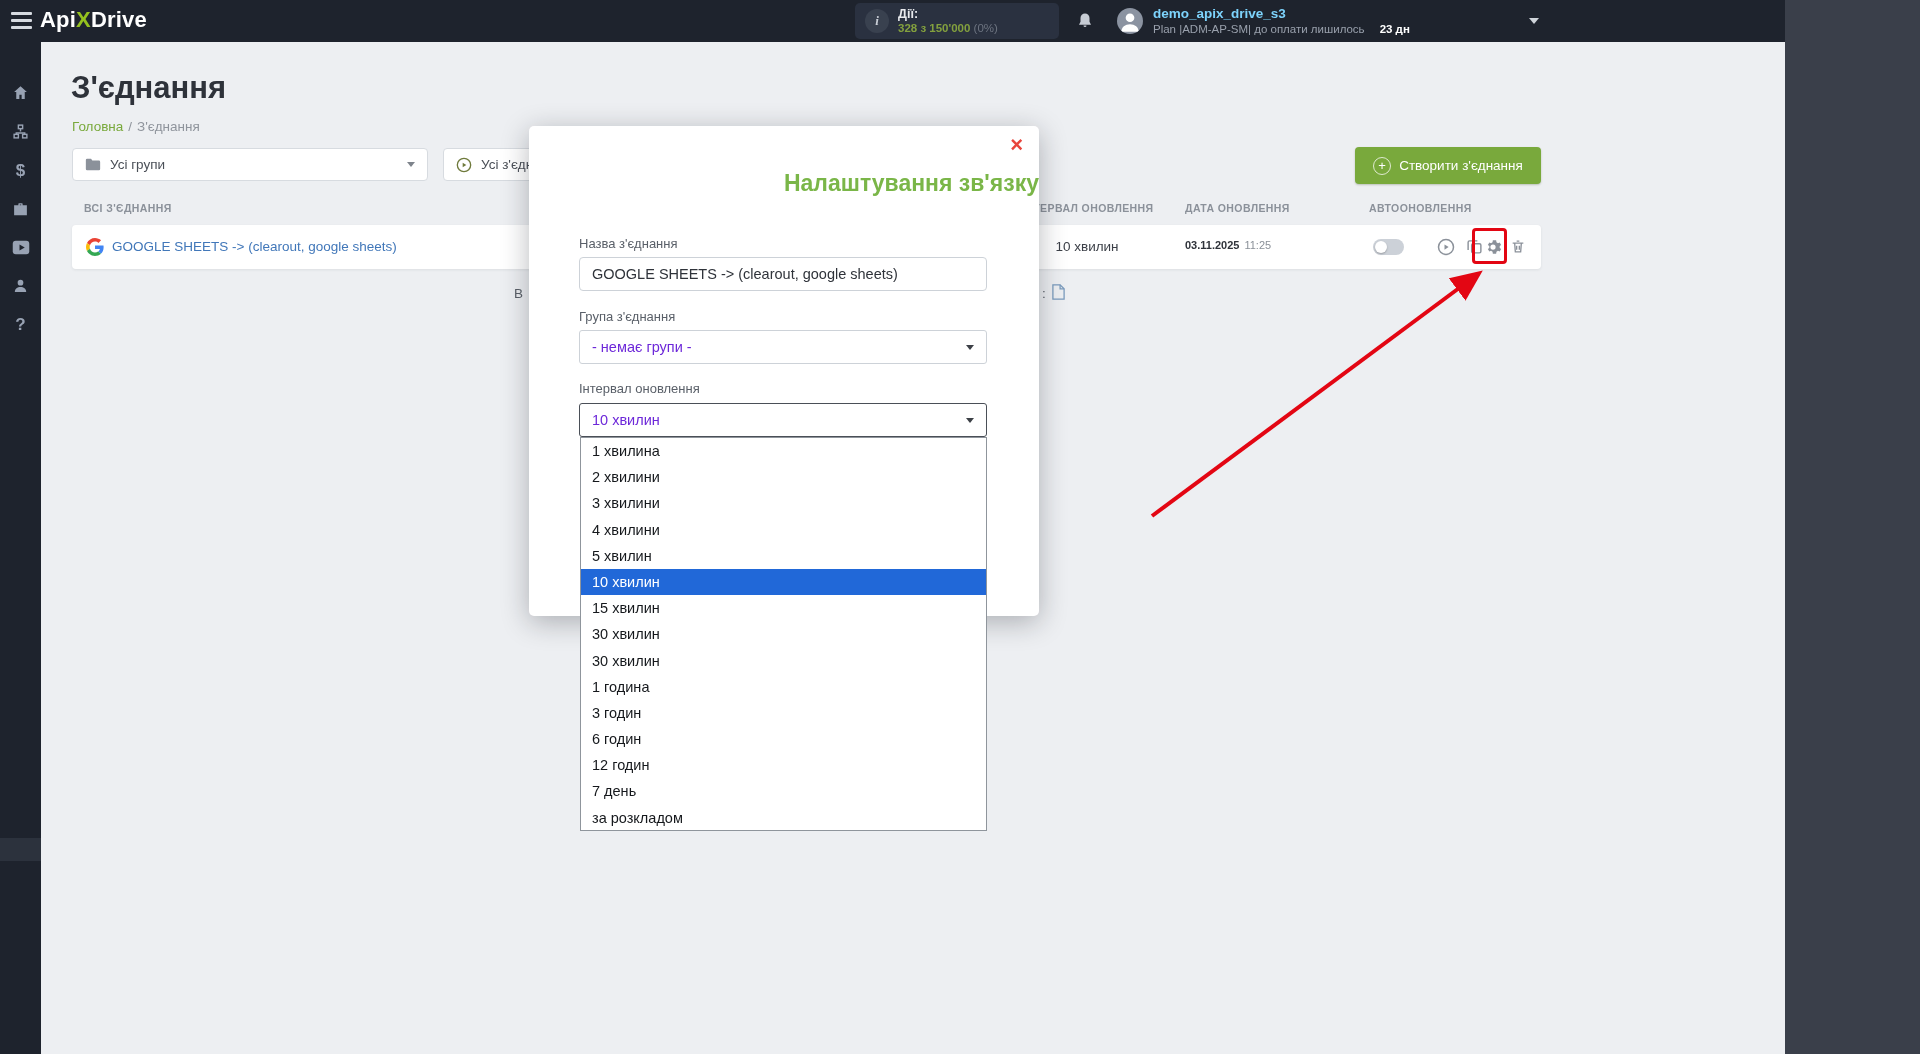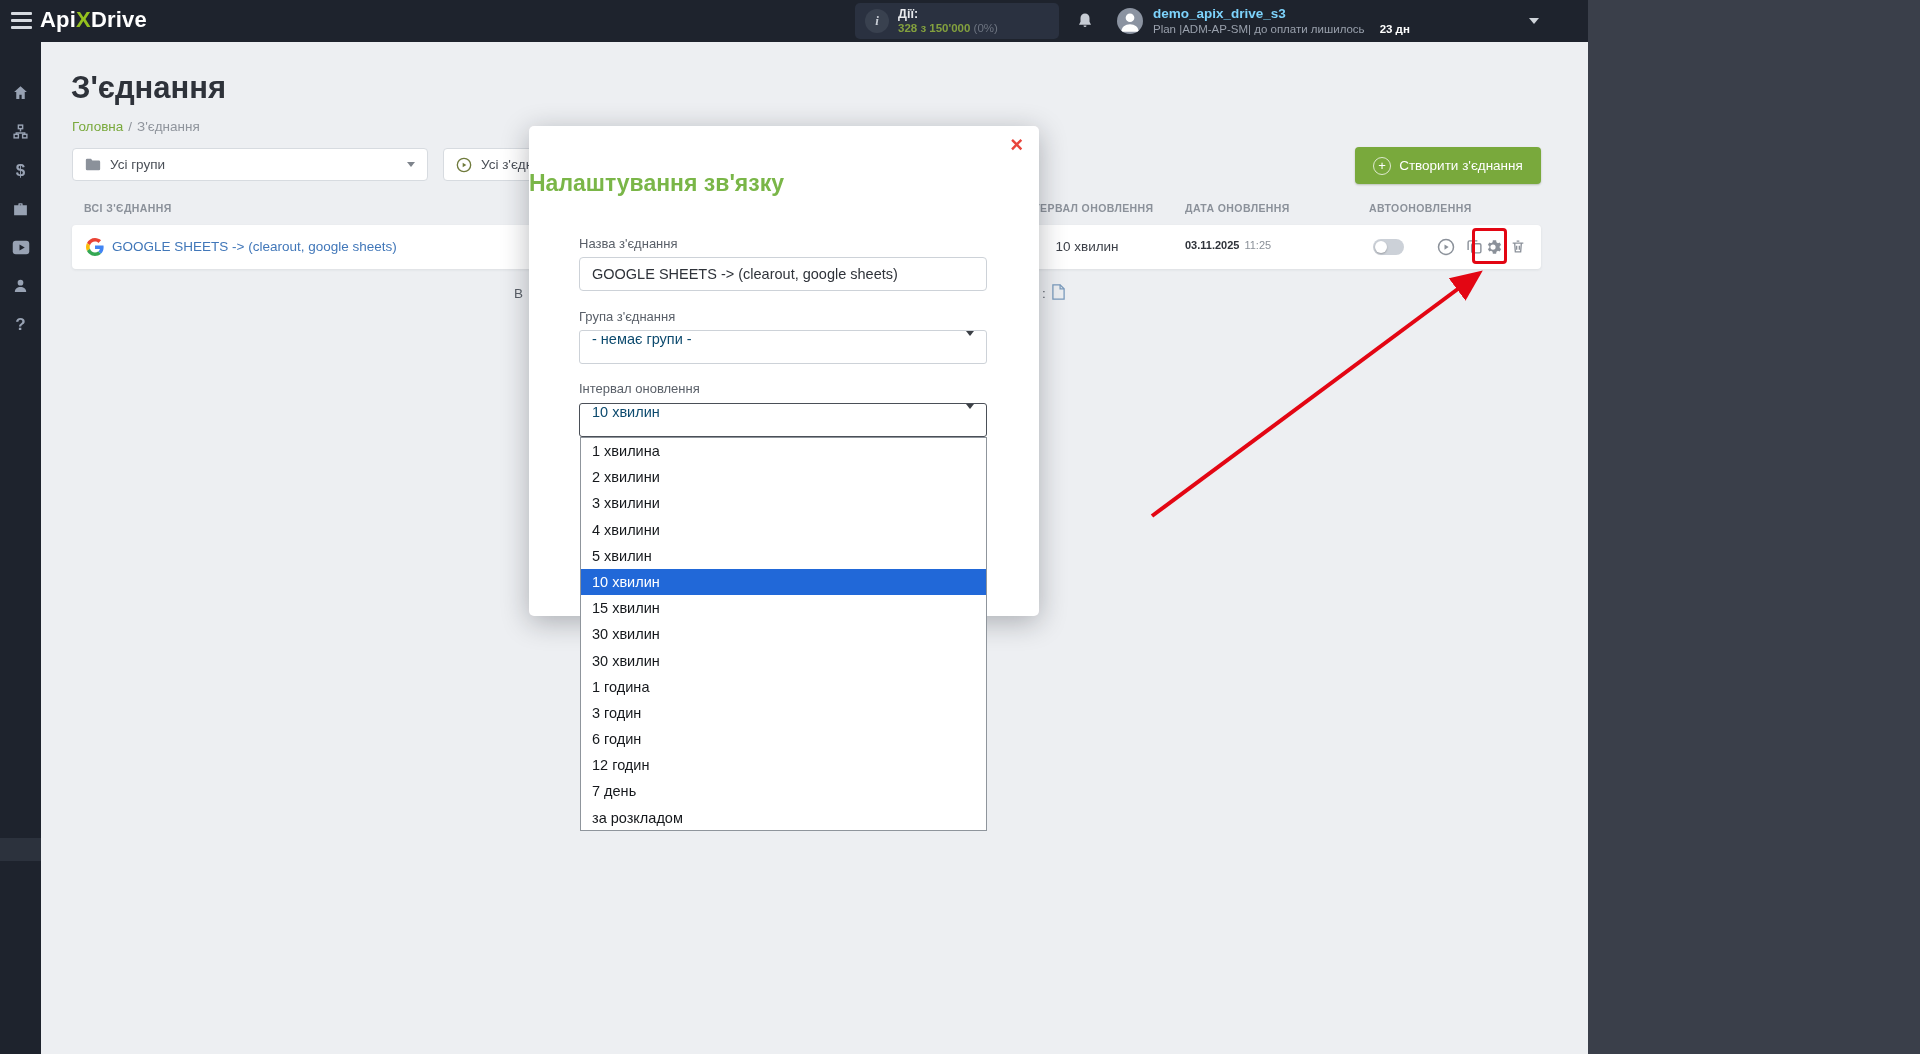--- a/index.html
+++ b/index.html
@@ -1,17 +1,17 @@
 <!DOCTYPE html>
 <html><head>
 <meta charset="utf-8">
 <style>
   *{margin:0;padding:0;box-sizing:border-box}
   body{font-family:"Liberation Sans",sans-serif;background:#3a3f4a}
-  .stage{position:relative;width:1588px;height:1054px;background:#edeff2;overflow:hidden}
+  .stage{position:relative;width:1785px;height:1054px;background:#edeff2;overflow:hidden}
 
   
   .topbar{position:absolute;left:0;top:0;right:0;height:42px;background:#1e232d;z-index:10}
   .hamburger{position:absolute;left:11px;top:12px;width:21px;height:17px;display:flex;flex-direction:column;justify-content:space-between;cursor:pointer}
   .hamburger span{height:3px;background:#d6dae0;border-radius:1px}
   .logo{position:absolute;left:40px;top:7px;font-size:22px;font-weight:bold;color:#fff;letter-spacing:.2px;cursor:pointer}
   .logo .lx{color:#95c11f}
   .actions-badge{position:absolute;left:855px;top:3px;width:204px;height:36px;background:#2a3140;border-radius:5px;display:flex;align-items:center;padding:0 10px;gap:9px;cursor:pointer}
   .info-ic{width:24px;height:24px;border-radius:50%;background:#39414f;color:#c9ced6;font-size:13px;font-style:italic;font-weight:bold;display:flex;align-items:center;justify-content:center;font-family:"Liberation Serif",serif;flex:none}
   .ab-label{color:#e8eaee;font-size:12.5px;font-weight:bold;line-height:15px}
@@ -63,25 +63,25 @@
   #ic-run{left:1365px}#ic-copy{left:1394px}#ic-gear{left:1412px}#ic-trash{left:1438px}
 
   
   .bg-frag{position:absolute;top:286px;font-size:13.5px;color:#5a6069;z-index:5}
   #frag-l{left:514px}#frag-r{left:1042px}
   .doc-ic{position:absolute;left:1052px;top:284px;z-index:5}
 
   
   .modal{position:absolute;left:529px;top:126px;width:510px;height:490px;background:#fff;border-radius:5px;box-shadow:0 6px 28px rgba(20,24,32,.3);z-index:40}
   .modal-close{position:absolute;top:8px;right:16px;font-size:22px;font-weight:bold;color:#e8453c;cursor:pointer;line-height:1}
-  .modal-title{position:absolute;top:44px;left:0;right:0;text-align:left;font-size:23px;font-weight:bold;color:#7ab648}
+  .modal-title{position:absolute;top:44px;left:0;right:0;text-align:right;font-size:23px;font-weight:bold;color:#7ab648}
   .f-label{position:absolute;left:50px;font-size:13px;color:#5a6069}
   #lbl-name{top:110px}#lbl-group{top:183px}#lbl-interval{top:255px}
   .txt{position:absolute;left:50px;top:131px;width:408px;height:34px;border:1px solid #cdd2d8;border-radius:4px;padding:0 12px;font-size:14.5px;color:#2f333a;font-family:"Liberation Sans",sans-serif;background:#fff}
-  .sel{position:absolute;left:50px;width:408px;height:34px;border:1px solid #cdd2d8;border-radius:3px;background:#fff;display:flex;padding:0 12px;font-size:14.5px;color:#0c4a6e;cursor:pointer}
+  .sel{position:absolute;left:50px;width:408px;height:34px;border:1px solid #cdd2d8;border-radius:3px;background:#fff;display:flex;align-items:center;padding:0 12px;font-size:14.5px;color:#6d28d9;cursor:pointer}
   #sel-group{top:204px}
   #sel-interval{top:277px;border-color:#4a4f57}
   .scaret{margin-left:auto;width:0;height:0;border-left:4.5px solid transparent;border-right:4.5px solid transparent;border-top:5.5px solid #3c4046}
   .dropdown{position:absolute;left:51px;top:311px;width:407px;height:394px;background:#fff;border:1px solid #8f959c;z-index:45;overflow:hidden}
   .opt{height:26.2px;line-height:26.2px;padding-left:11px;font-size:14.5px;color:#15181c;cursor:pointer;white-space:nowrap}
   .opt.selected{background:#2168d8;color:#fff}
 
   
   .gear-box{position:absolute;left:1472px;top:228px;width:35px;height:36px;border:3px solid #e30613;border-radius:4px;z-index:50;pointer-events:none}
   .arrow-svg{position:absolute;left:0;top:0;z-index:50;pointer-events:none}

